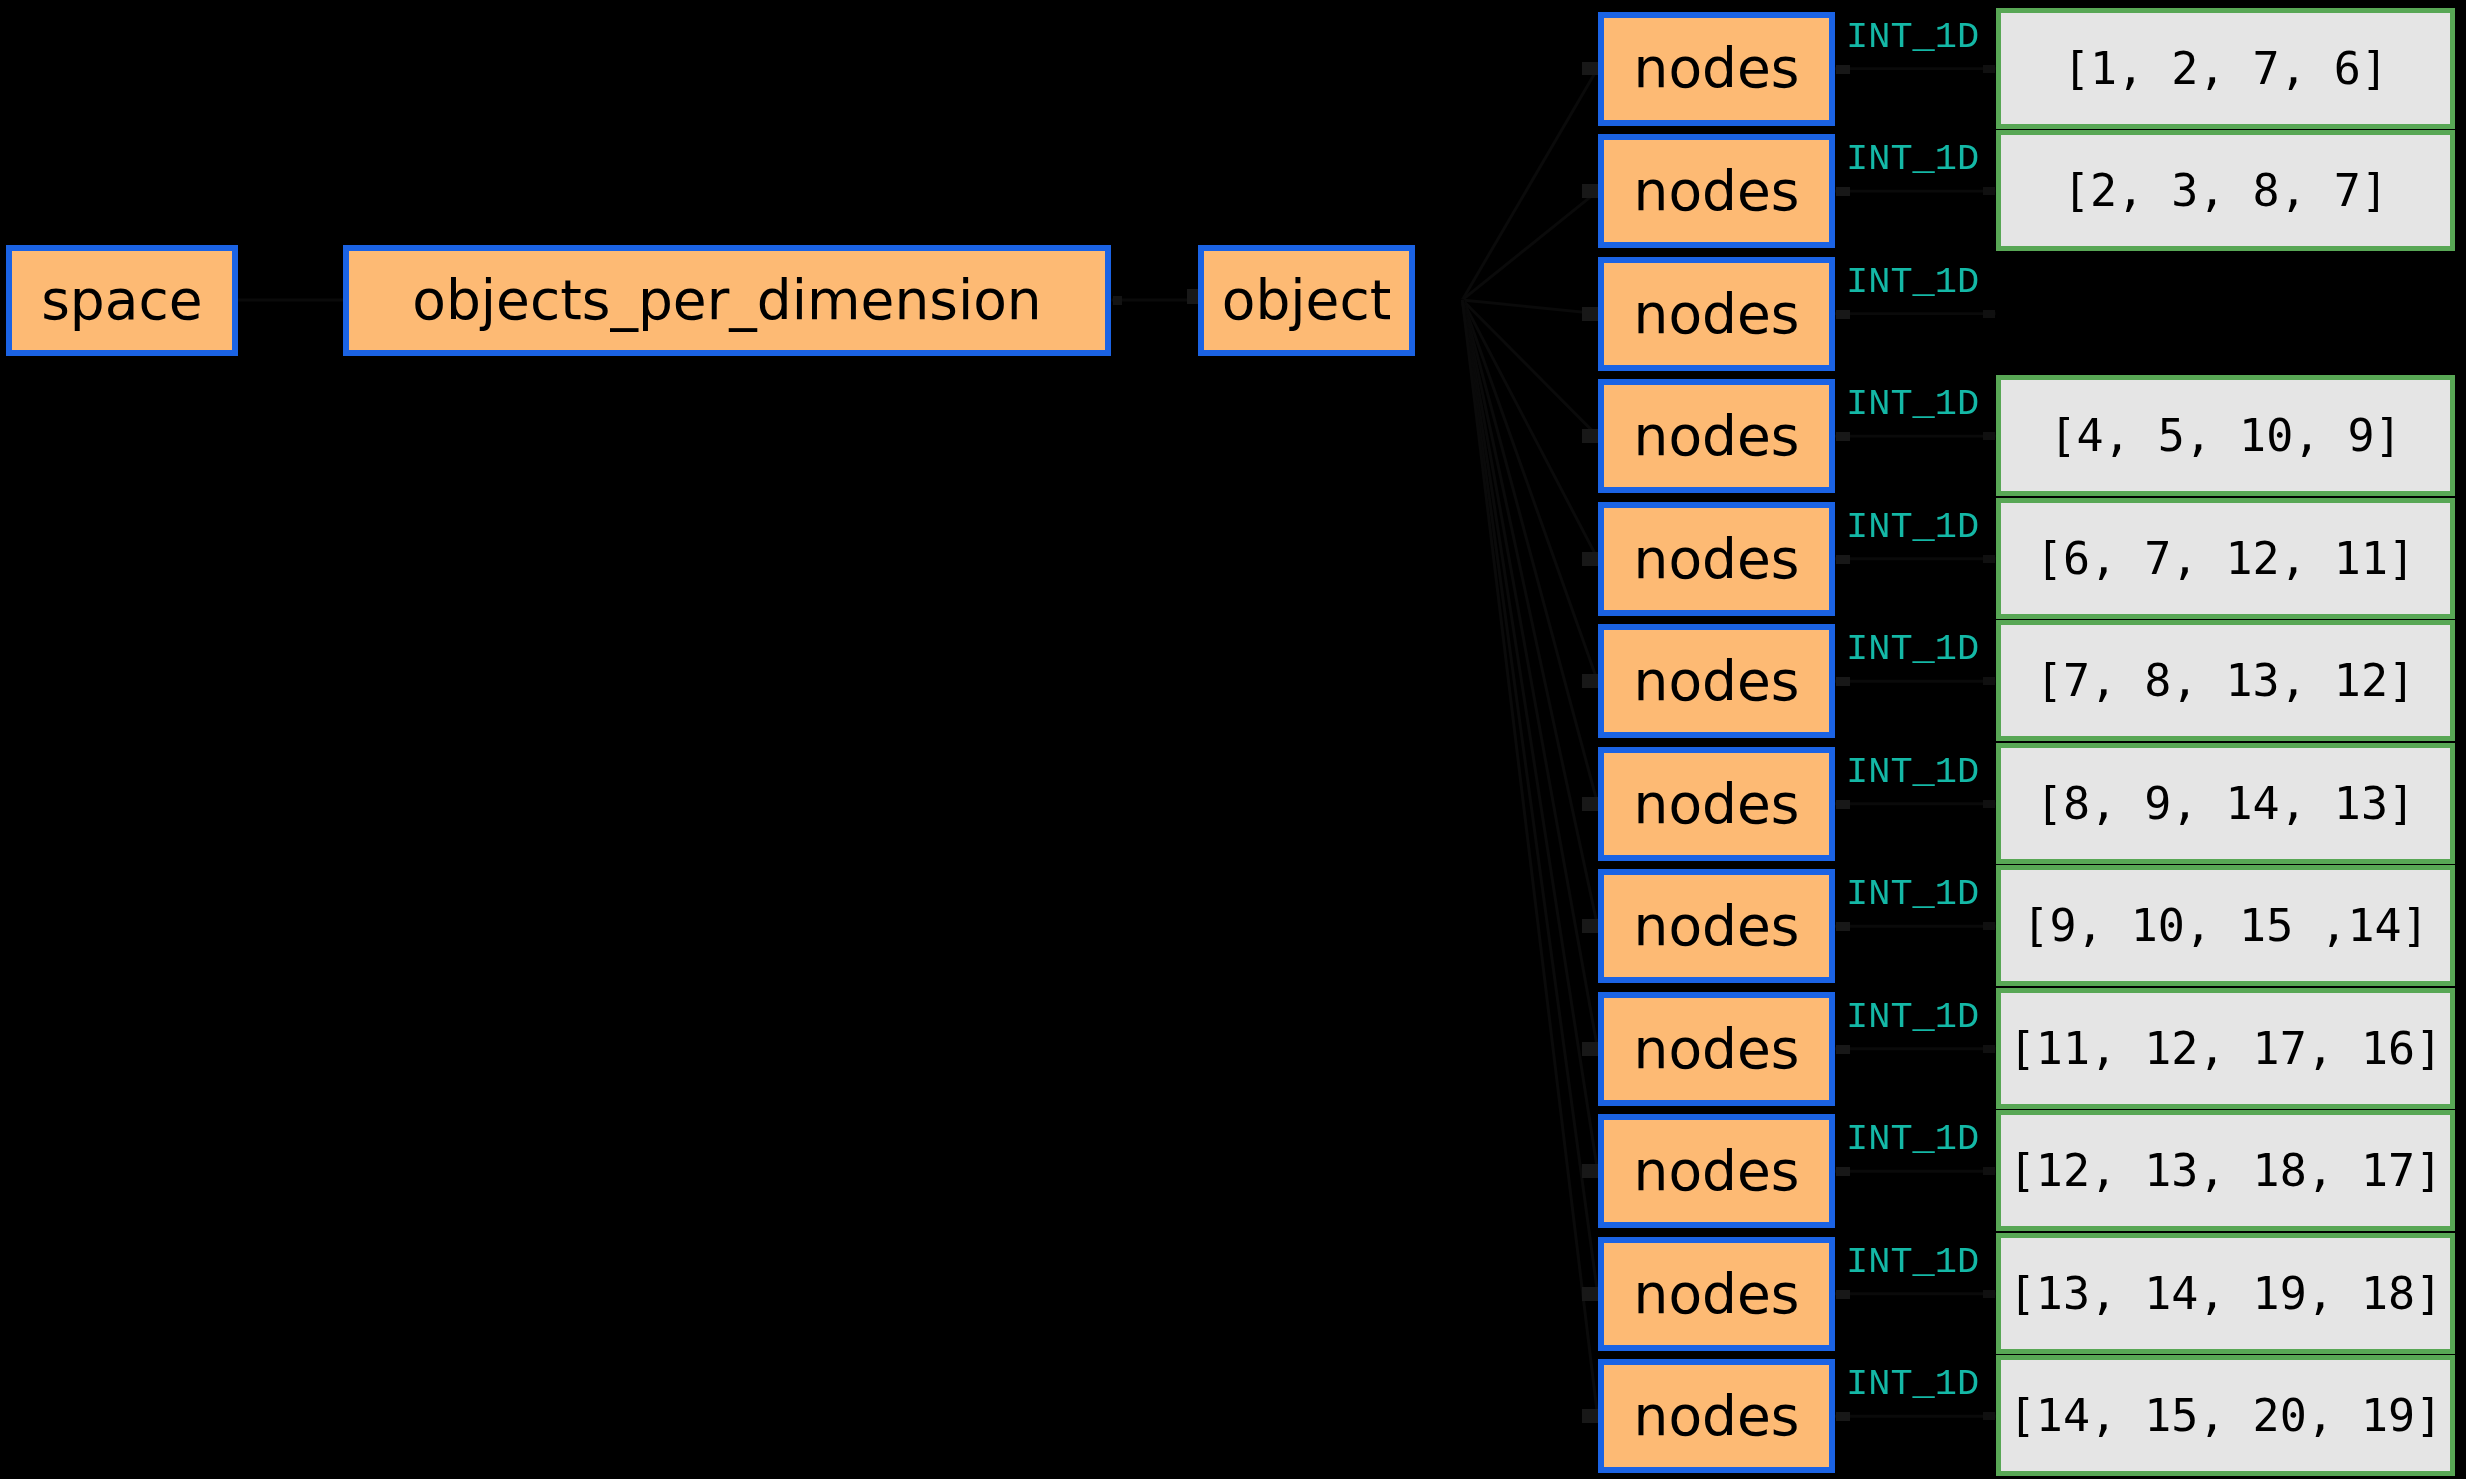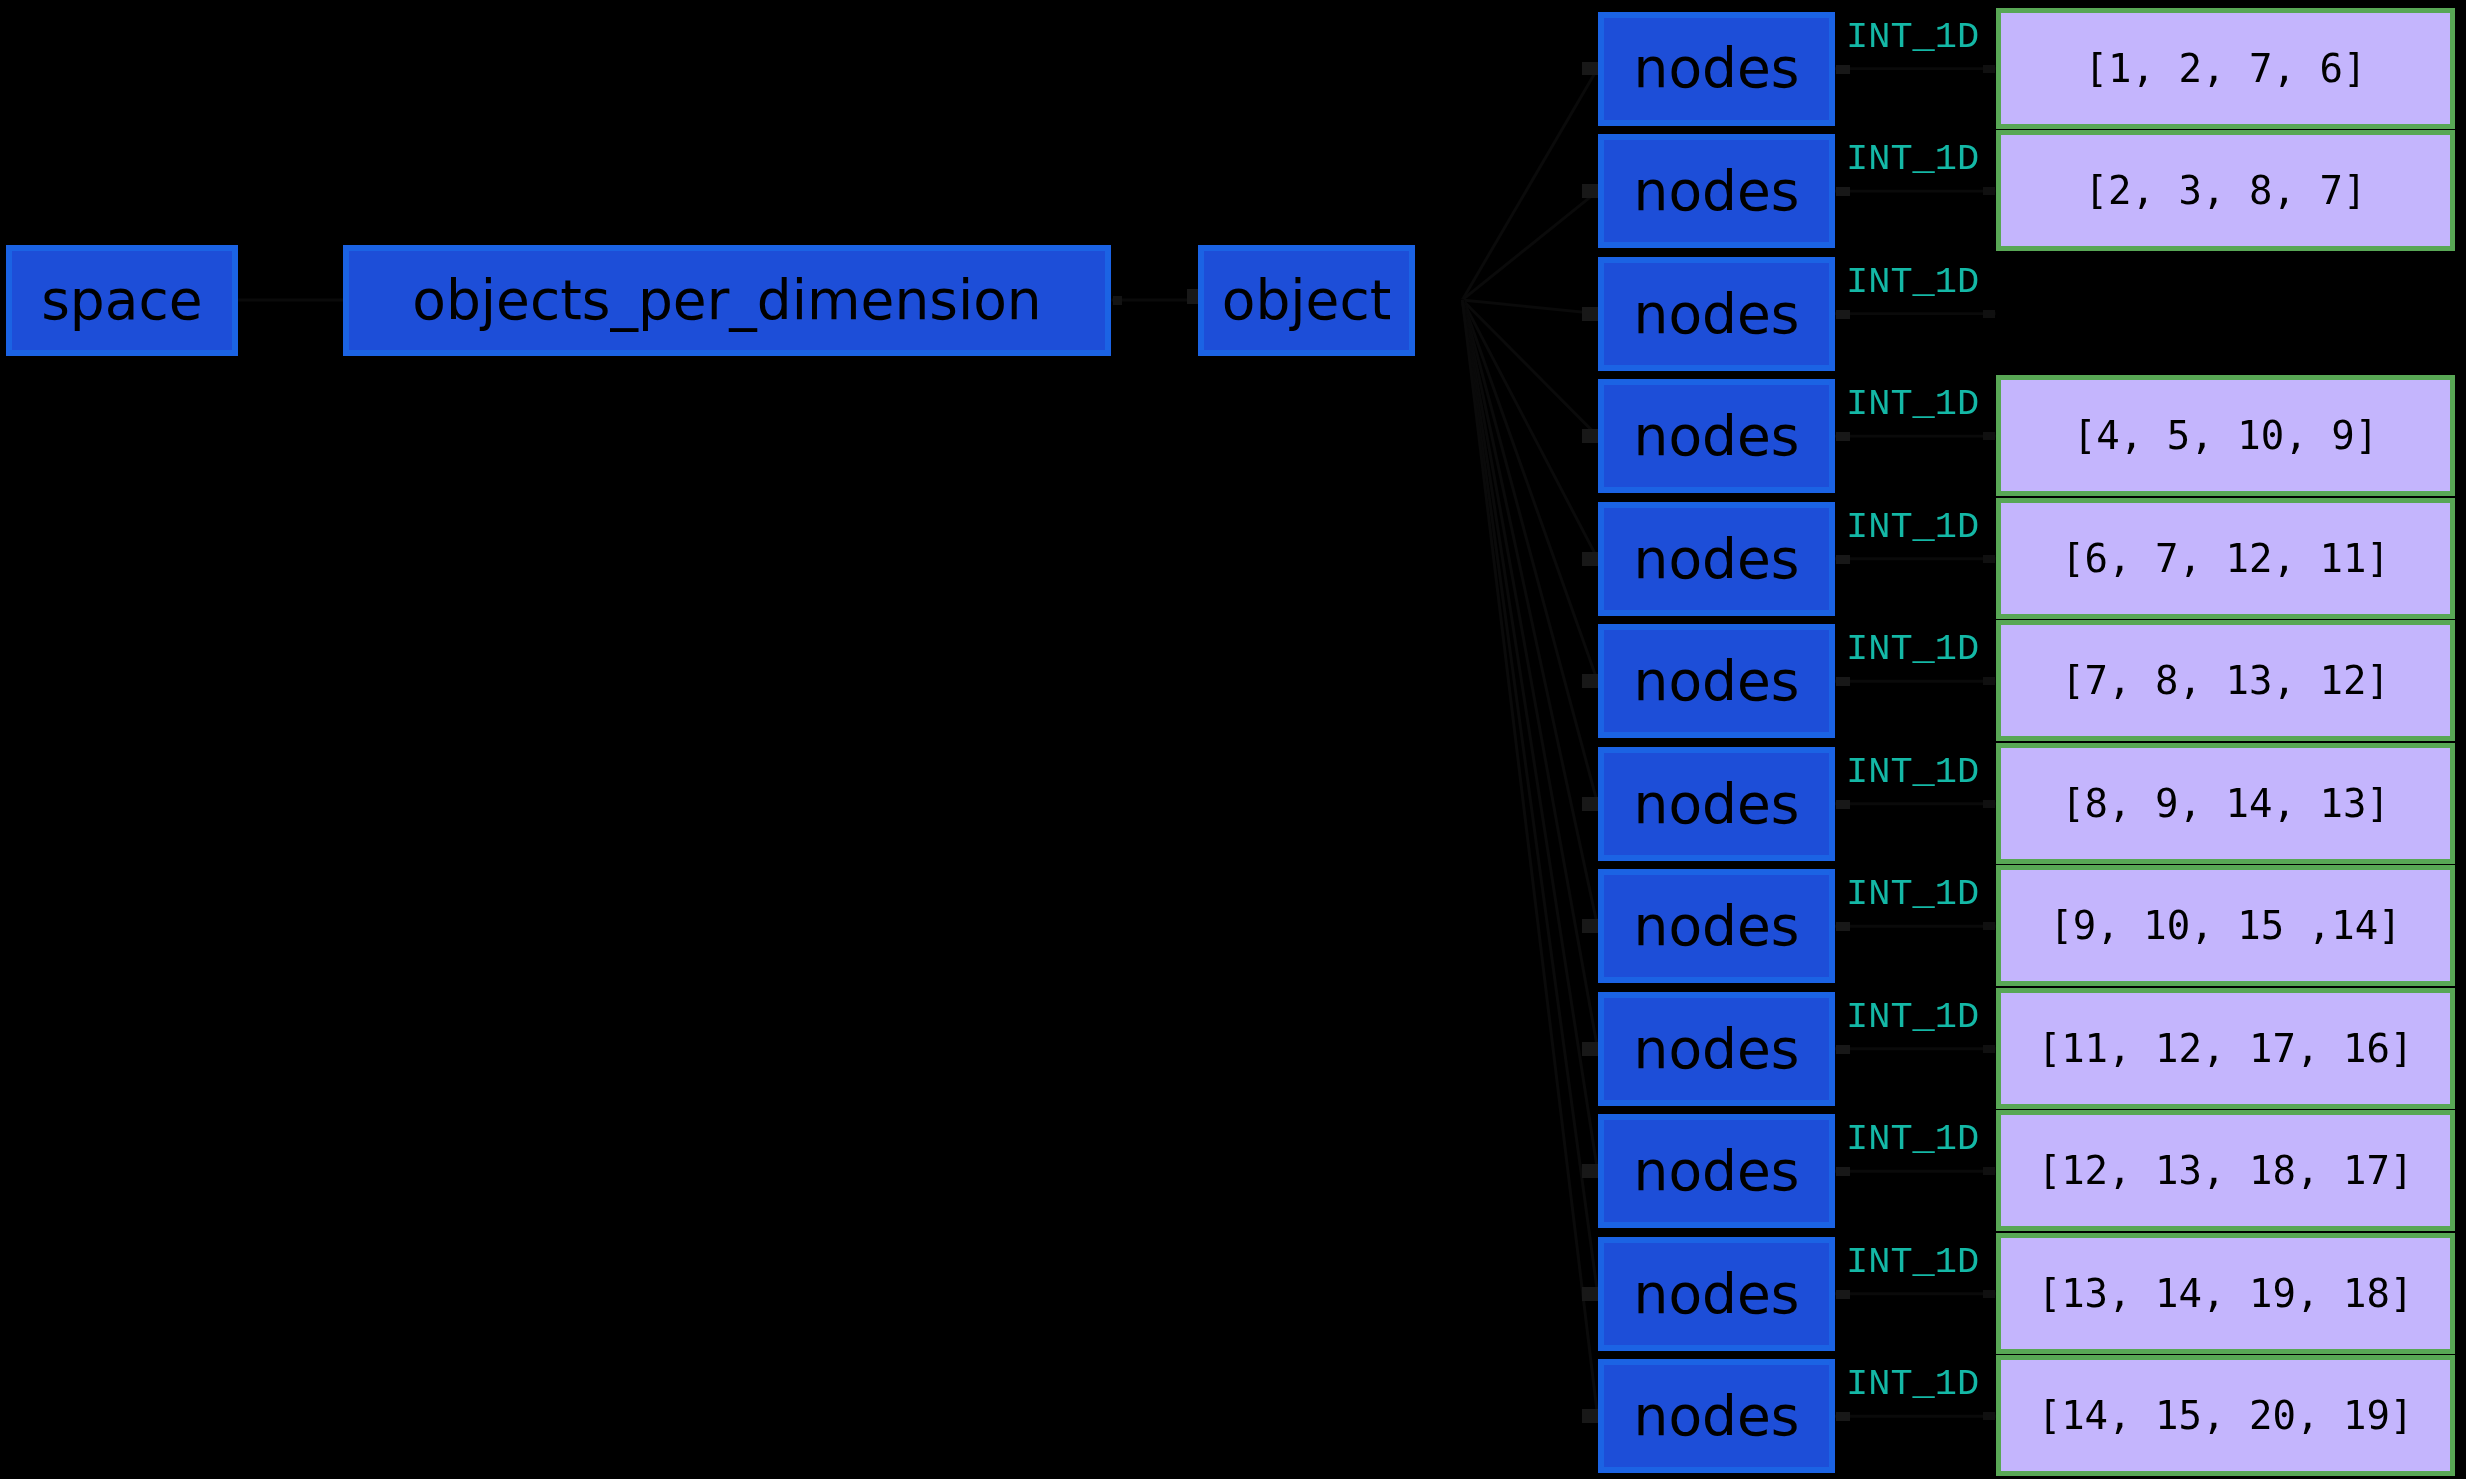--- a/index.html
+++ b/index.html
@@ -15,30 +15,30 @@
   .edges-svg line { stroke: #0a0a0a; stroke-width: 3; }
   .box {
     position: absolute;
     box-sizing: border-box;
     display: flex;
     align-items: center;
     justify-content: center;
     color: #000000;
   }
   .blue-box {
-    background: #1d4ed8;
+    background: #fdba74;
     border: 6.9px solid #1b63e4;
     font-size: 55px;
     line-height: 1;
   }
   .green-box {
-    background: #c4b5fd;
+    background: #e5e5e5;
     border: 5.9px solid #58a755;
     font-family: "DejaVu Sans Mono", monospace;
-    font-size: 39px;
+    font-size: 45px;
     line-height: 1;
     white-space: nowrap;
   }
   .root-box { top: 245px; height: 111px; }
   .row { position: absolute; left: 0; width: 2466px; height: 123px; }
   .node-box { left: 1598px; top: 0; width: 237px; height: 114px; }
   .value-box { left: 1996px; top: -3.9px; width: 459px; height: 121px; }
   .edge-label {
     position: absolute;
     left: 1846px;

